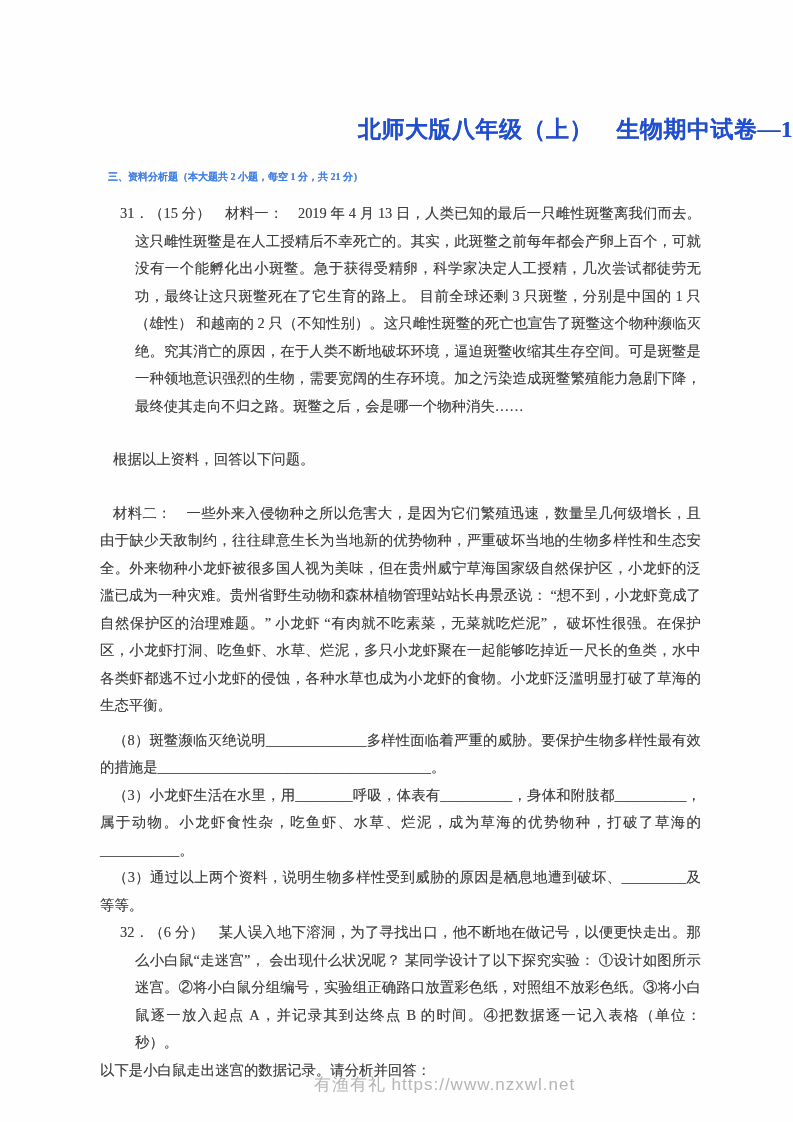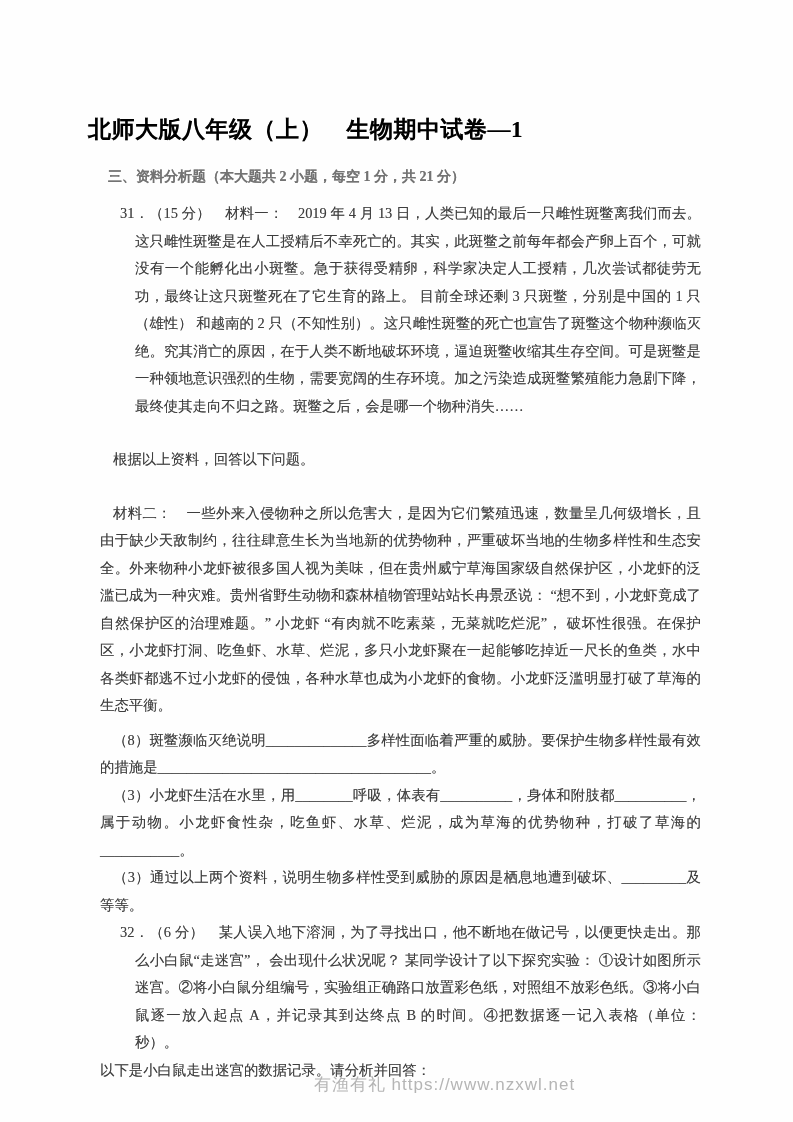--- a/index.html
+++ b/index.html
@@ -13,41 +13,41 @@
     height: 1122px;
     background: #fefefe;
     overflow: hidden;
     font-family: "Liberation Serif", "DejaVu Serif", serif;
     color: #3e3e3e;
   }
   .doc-title {
     margin: 0;
     padding-top: 114px;
     padding-left: 88px;          
-    text-align: left;
+    text-align: right;
     font-size: 23px;
     font-weight: bold;
-    color: #000000;
+    color: #1d4ed8;
     letter-spacing: 0.5px;
     text-shadow: 0 0 0.6px rgba(20,20,20,0.55); 
   }
   .content {
     position: absolute;
     left: 100px;
     top: 166px;
     width: 601px;
     font-size: 14.4px;
     line-height: 27.5px;
     text-shadow: 0 0 0.4px rgba(60,60,60,0.5);
   }
   .section-header {
     margin: 0 0 12px 8px;
     font-weight: bold;
-    color: #737373;
-    font-size: 14px;
+    color: #3b82f6;
+    font-size: 10px;
     line-height: 22px;
   }
   .para {
     margin: 0;
     text-align: justify;
   }
   .para.first {
     margin-top: 9px;
   }
   .para.hang {                   

